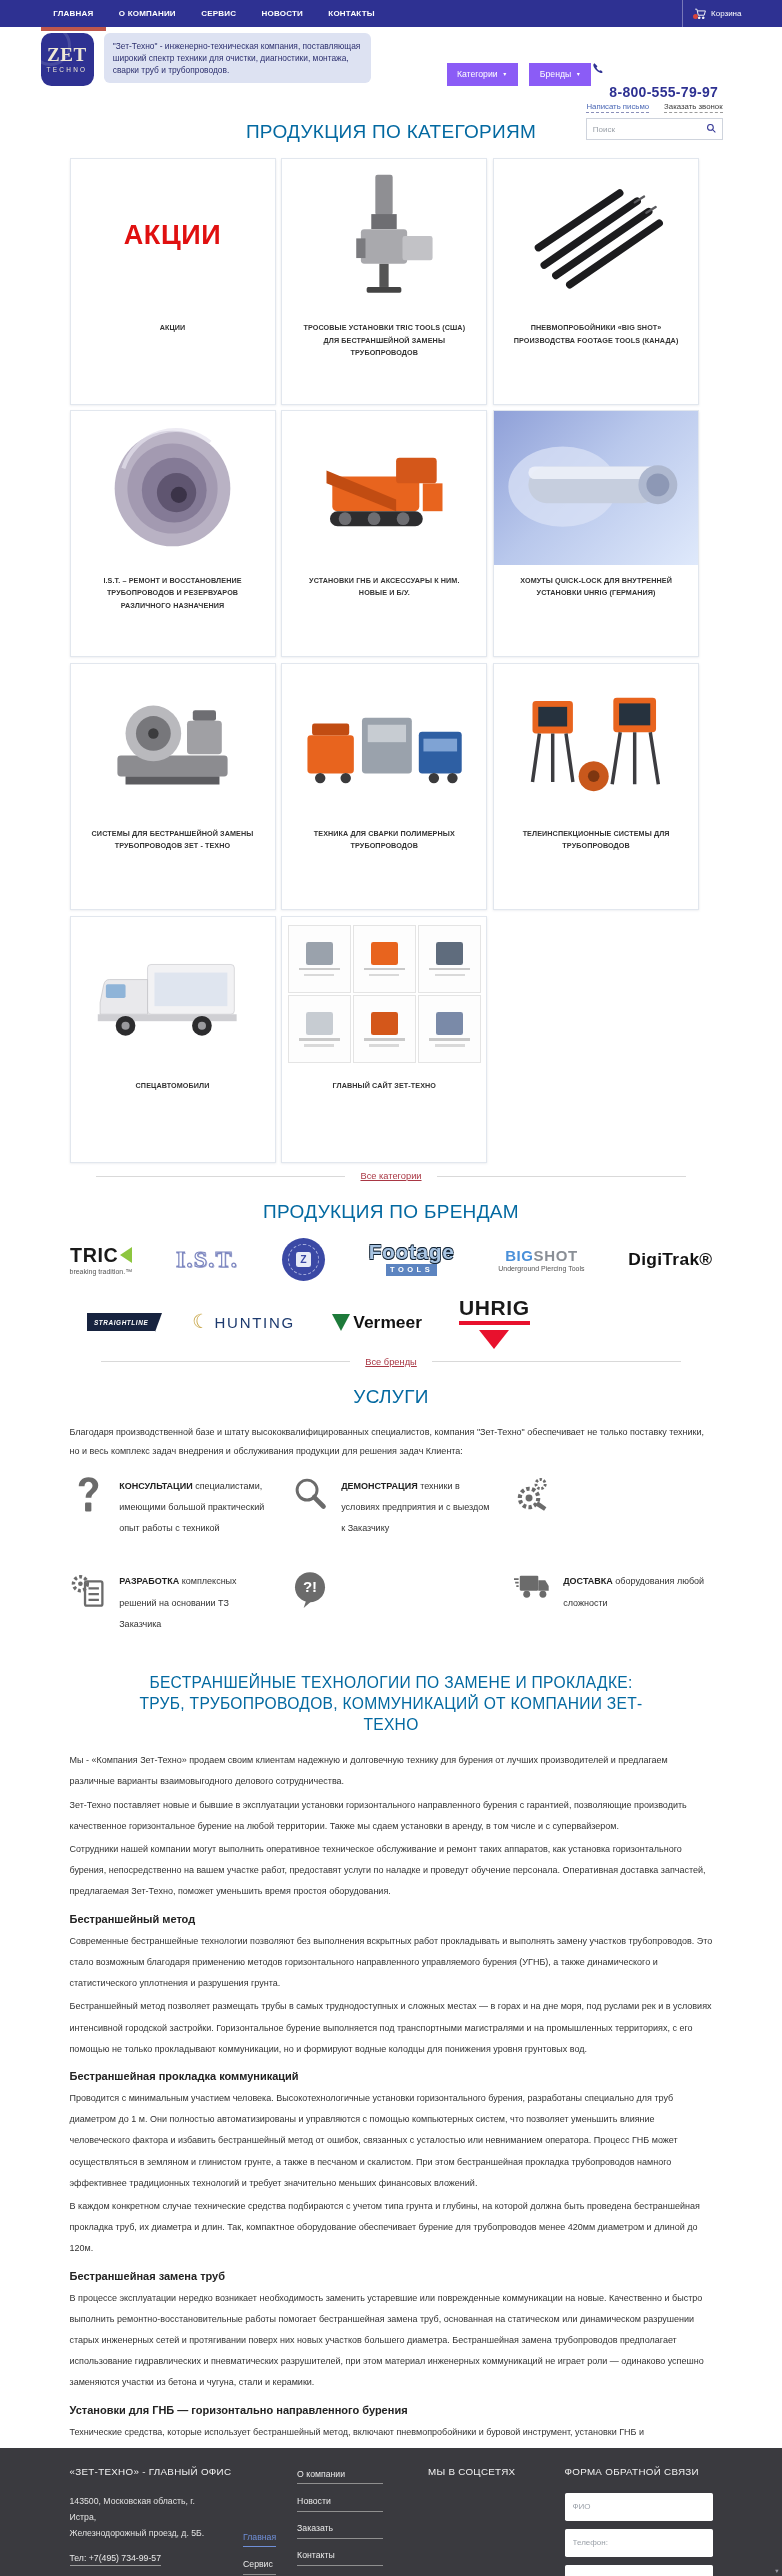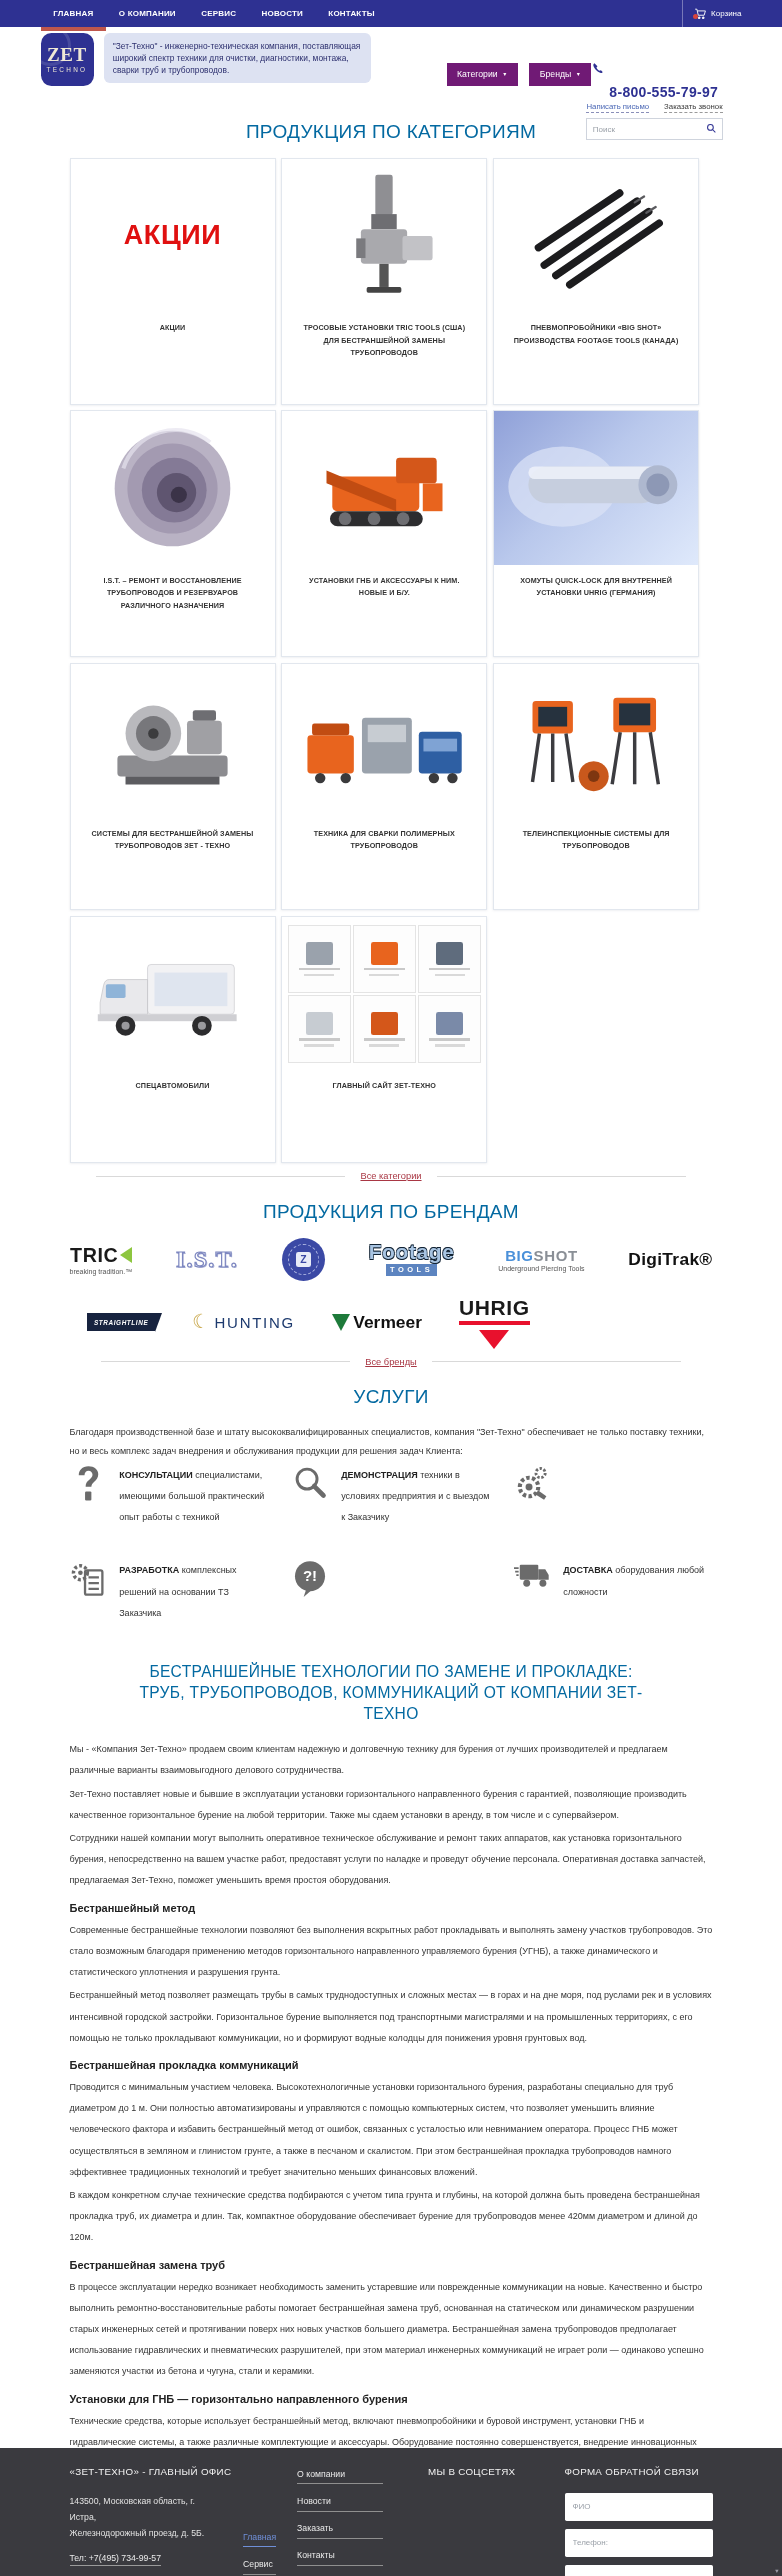--- a/index.html
+++ b/index.html
@@ -35,21 +35,21 @@
   .logo .l1 { font-family:"Liberation Serif", serif; font-weight:700; font-size:19px; letter-spacing:0.6px; line-height:1; }
   .logo .l2 { font-size:6.4px; letter-spacing:2.3px; margin-top:1.7px; }
   .logo::before { content:""; position:absolute; left:-10.4px; top:-8px; width:35px; height:35px;
     border:3.5px solid rgba(255,255,255,.12); border-radius:50%; }
   .desc-box {
     position:absolute; left:63px; top:5.8px; width:267px; background:#dde2f2; border-radius:5.8px;
     padding:7px 9.3px; font-size:8.4px; color:#2c2f6e; line-height:1.45;
   }
   .hdr-btns { position:absolute; left:406px; top:36px; display:flex; gap:11.6px; }
   .hdr-btn {
-    background:#701a75; color:#fff; font-size:8.7px; padding:6.4px 10.4px; border:none; cursor:pointer;
+    background:#8b5cf6; color:#fff; font-size:8.7px; padding:6.4px 10.4px; border:none; cursor:pointer;
     display:flex; align-items:center; gap:4.6px;
   }
   .hdr-btn .car { font-size:5.2px; }
   .phone-blk { position:absolute; right:0; top:12.7px; width:174px; text-align:center; }
   .phone-line { display:flex; align-items:center; justify-content:center; gap:5.8px; color:#2e3192; }
   .phone-num { font-size:14px; font-weight:700; letter-spacing:0.3px;margin-top:44px; }
   .phone-links { display:flex; justify-content:center; gap:15px; margin-top:2.3px; font-size:7.8px; }
   .lnk-dashed { border-bottom:0.6px dashed #8a8fb9; padding-bottom:0.6px; cursor:pointer; }
   .lnk-blue { color:#4a67b5; }
   .lnk-dark { color:#3a3a3a; border-bottom-color:#9a9a9a; }
@@ -116,21 +116,21 @@
   .b-hunting .wing { color:#c9a84c; font-size:19.7px; line-height:1; transform:scaleX(-1); }
   .b-hunting .txt { color:#1d3a6e; font-size:15px; letter-spacing:1.7px; }
   .b-vermeer { flex-direction:row; gap:3.5px; align-items:center; }
   .b-vermeer .v { width:0; height:0; border-left:9.3px solid transparent; border-right:9.3px solid transparent; border-top:17.4px solid #1d7a3a; position:relative; }
   .b-vermeer .txt { font-size:17.4px; font-weight:800; color:#111; }
   .b-uhrig .txt { font-size:21px; font-weight:800; color:#1a1a1a; letter-spacing:0.6px; border-bottom:4px solid #e8112d; padding-bottom:1.2px; }
   .b-uhrig .tri { width:0; height:0; border-left:15px solid transparent; border-right:15px solid transparent; border-top:19.7px solid #e8112d; margin-top:4.6px; }
 
   
   .svc-intro { width:643px; margin:0 auto; font-size:9px; color:#333; line-height:2.1; }
-  .svc-grid { width:643px; margin:4px auto 0; display:grid; grid-template-columns:repeat(3,1fr); row-gap:32px; column-gap:23px; }
+  .svc-grid { width:643px; margin:15px auto 0; display:grid; grid-template-columns:repeat(3,1fr); row-gap:32px; column-gap:23px; }
   .svc { display:flex; gap:12.7px; }
   .svc-ic { width:37px; flex:0 0 37px; display:flex; justify-content:center; color:#6b6b6b; }
   .svc-text { font-size:9px; line-height:2.35; color:#333; }
   .svc-text b { color:#222; }
 
   
   .seo { width:643px; margin:10.4px auto 0; }
   .seo p { font-size:9px; line-height:2.35; margin-bottom:2.3px; }
   .seo h3 { font-size:11px; color:#222; margin:10.4px 0 5.8px; }
 

